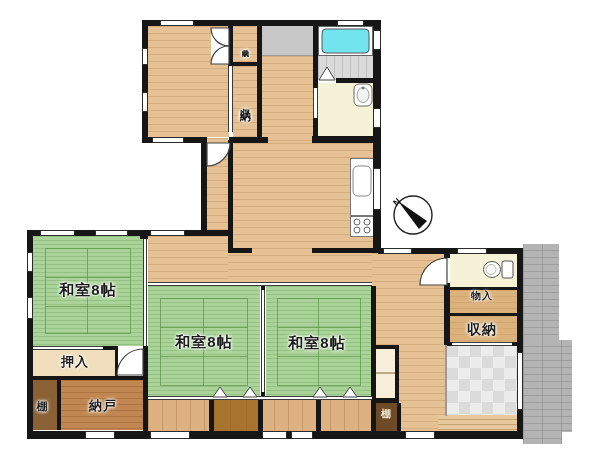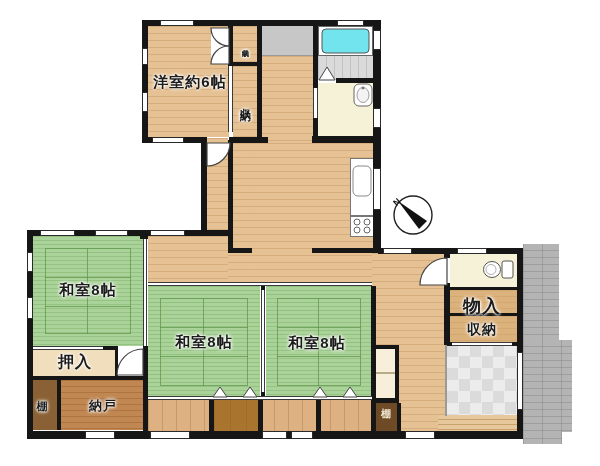--- a/index.html
+++ b/index.html
@@ -206,26 +206,25 @@
     <polygon points="213,397 227,397 220,387" fill="#ffffff" stroke="#444" stroke-width="1"></polygon>
     <polygon points="243,397 257,397 250,387" fill="#ffffff" stroke="#444" stroke-width="1"></polygon>
     <polygon points="313,397 327,397 320,387" fill="#ffffff" stroke="#444" stroke-width="1"></polygon>
     <polygon points="343,397 357,397 350,387" fill="#ffffff" stroke="#444" stroke-width="1"></polygon>
 
     <circle cx="413" cy="215" r="19" fill="#ffffff" stroke="#222" stroke-width="1.4"></circle>
     <polygon points="398,201 427,221 419,229" fill="#111"></polygon>
     <text x="394" y="206" font-size="9" font-weight="bold" fill="#111" transform="rotate(-42 396 203)">N</text>
   </svg>
 
-  <div class="lbl" style="left:190px;top:82px;font-size:15px">洋室約6帖</div>
   <div class="lbl vert" style="left:245px;top:44px;font-size:7px;letter-spacing:0">収納</div>
   <div class="lbl vert" style="left:245px;top:101px;font-size:11px">収納</div>
   <div class="lbl" style="left:88px;top:290px;font-size:15px">和室8帖</div>
   <div class="lbl" style="left:204px;top:342px;font-size:15px">和室8帖</div>
   <div class="lbl" style="left:317px;top:343px;font-size:15px">和室8帖</div>
-  <div class="lbl" style="left:75px;top:362px;font-size:16px">押入</div>
+  <div class="lbl" style="left:75px;top:362px;font-size:13px">押入</div>
   <div class="lbl" style="left:42px;top:406px;font-size:11px;letter-spacing:0">棚</div>
   <div class="lbl" style="left:103px;top:406px;font-size:13px">納戸</div>
   <div class="lbl" style="left:386px;top:414px;font-size:10px;letter-spacing:0;color:#f3e9d2;text-shadow:none">棚</div>
-  <div class="lbl" style="left:482px;top:306px;font-size:18px">物入</div>
+  <div class="lbl" style="left:482px;top:296px;font-size:10px">物入</div>
   <div class="lbl" style="left:482px;top:330px;font-size:14px">収納</div>
 
 </div>
 
 </body></html>

